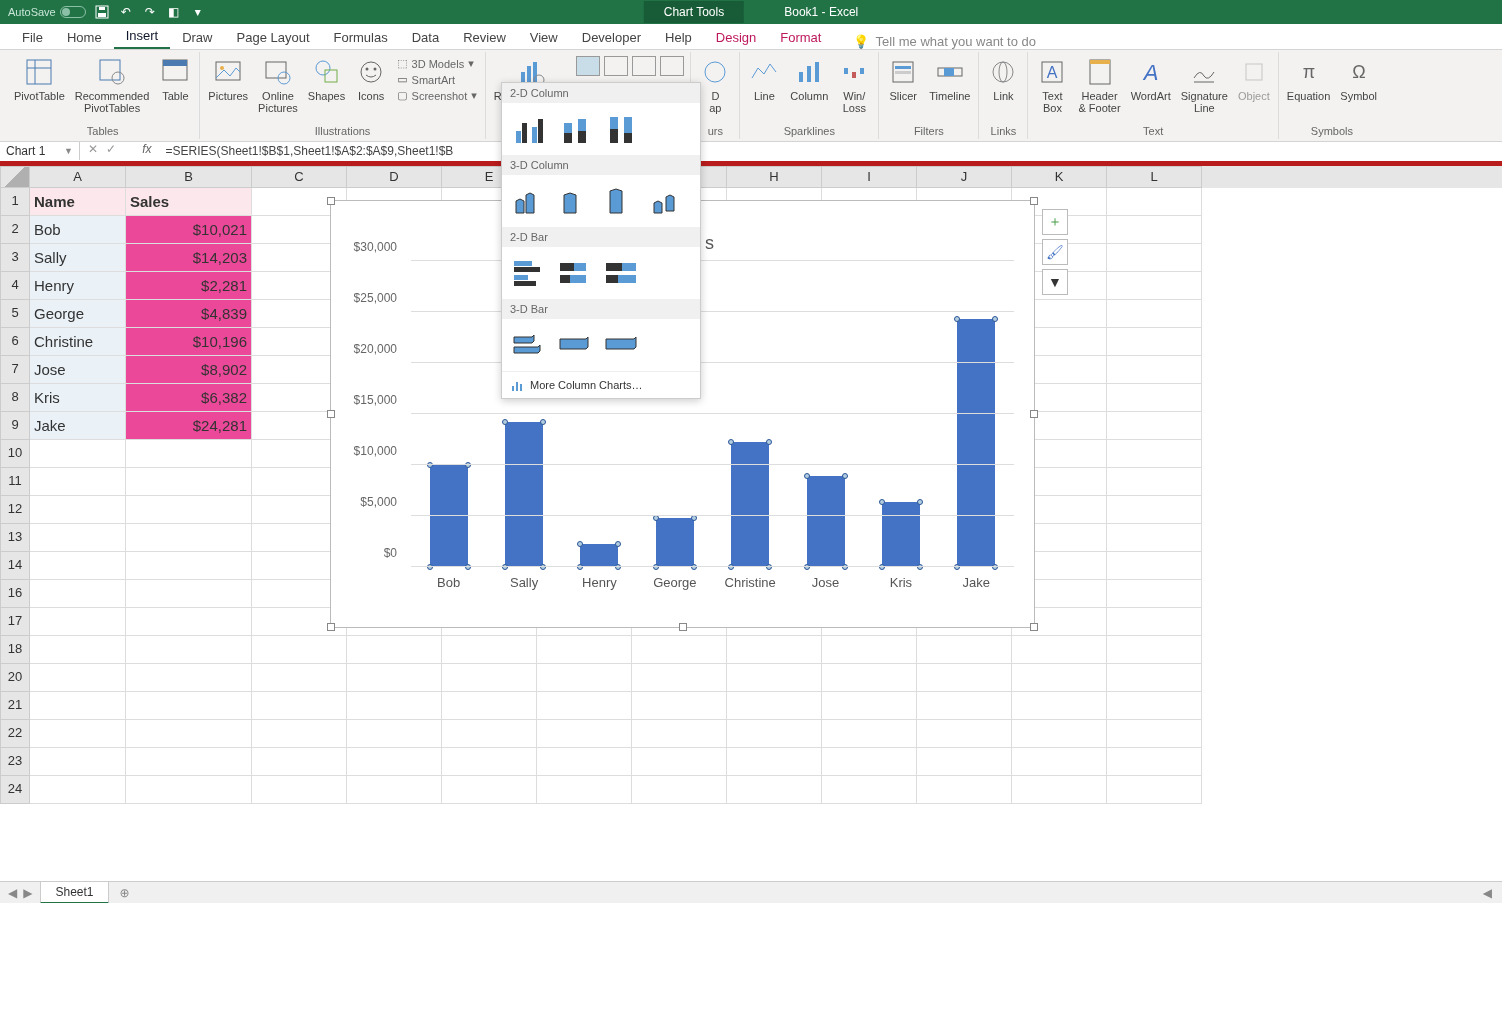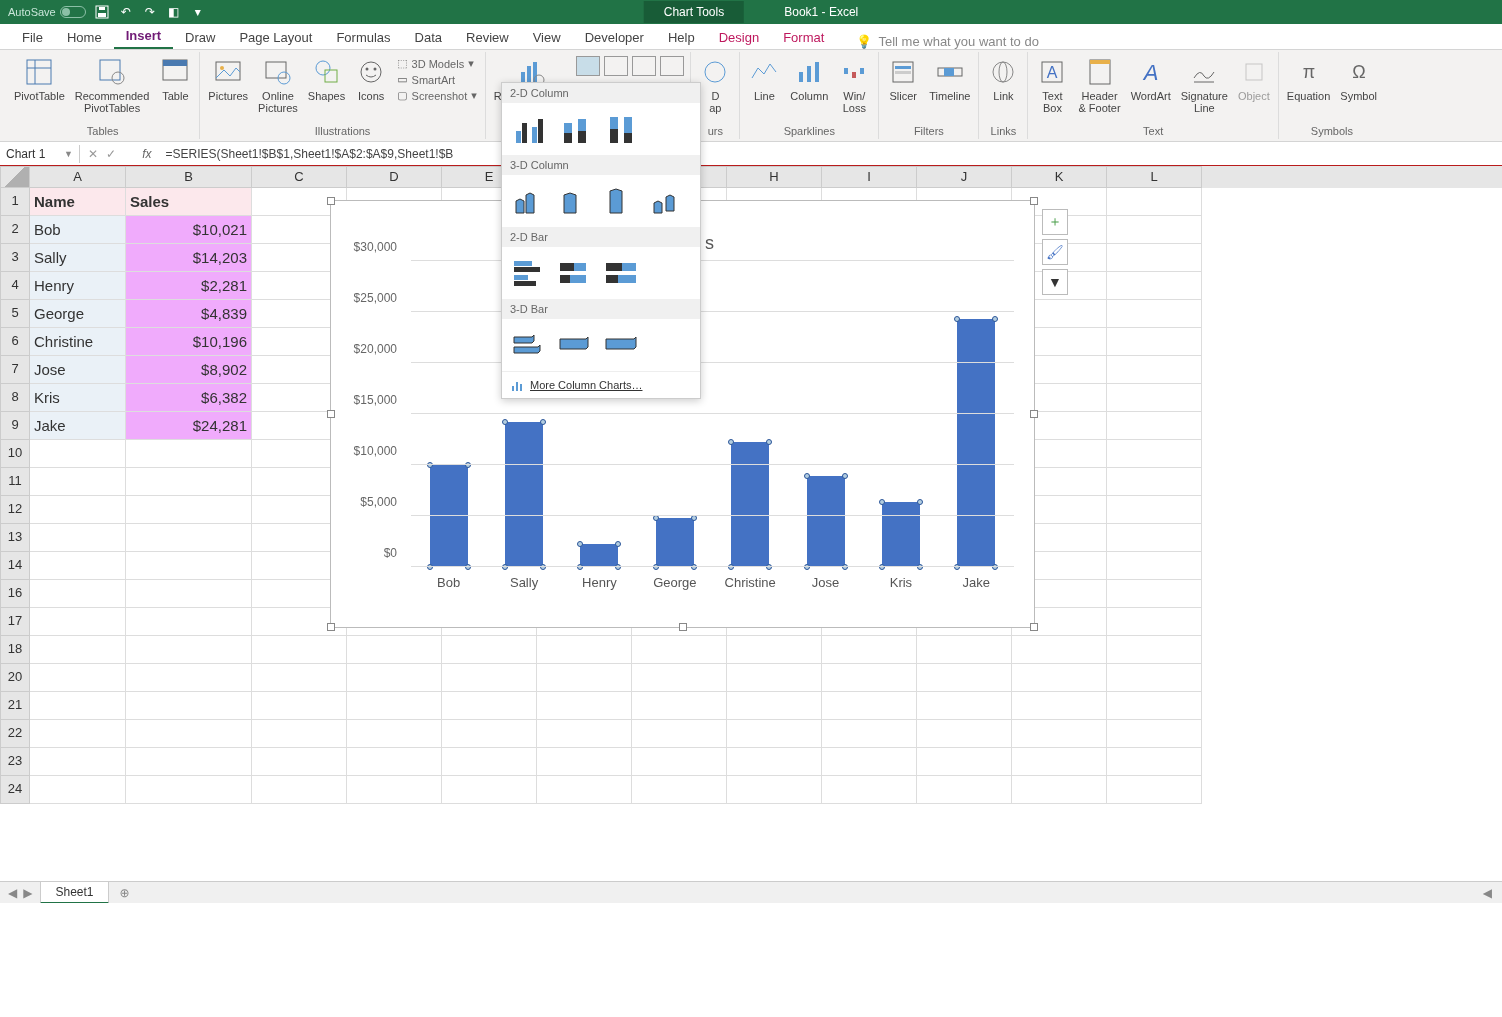--- a/index.html
+++ b/index.html
@@ -12,55 +12,55 @@
 .toggle-off { width: 26px; height: 12px; border: 1px solid #8bc0a6; border-radius: 6px; position: relative; }
 .toggle-off::before { content: ''; position: absolute; left: 1px; top: 1px; width: 8px; height: 8px; background: #8bc0a6; border-radius: 50%; }
 .qat-icon { width: 16px; height: 16px; display: inline-flex; align-items: center; justify-content: center; color: #fff; cursor: pointer; }
 .titlebar-center { position: absolute; left: 50%; transform: translateX(-50%); display: flex; gap: 40px; }
 .chart-tools { background: #185c37; padding: 4px 20px; }
 .book-title { padding: 4px 0; }
 
 
 .ribbon-tabs { height: 26px; background: #fff; display: flex; align-items: flex-end; padding-left: 10px; border-bottom: 1px solid #d4d4d4; }
 .ribbon-tab { padding: 4px 12px; font-size: 13px; cursor: pointer; color: #444; }
-.ribbon-tab.active { color: #701a75; border-bottom: 2px solid #217346; font-weight: bold; }
+.ribbon-tab.active { color: #0f172a; border-bottom: 2px solid #217346; }
 .ribbon-tab.contextual { color: #be185d; }
 .tellme { display: flex; align-items: center; gap: 6px; margin-left: 20px; color: #888; font-size: 13px; }
 
 
 .ribbon { height: 92px; background: #f3f2f1; border-bottom: 1px solid #d4d4d4; display: flex; padding: 2px 6px; }
 .ribbon-group { display: flex; flex-direction: column; align-items: center; border-right: 1px solid #dcdcdc; padding: 0 4px; }
 .ribbon-group-content { flex: 1; display: flex; align-items: flex-start; gap: 2px; padding-top: 2px; }
 .ribbon-group-label { font-size: 11px; color: #666; padding: 2px 0; }
 .ribbon-btn { display: flex; flex-direction: column; align-items: center; justify-content: flex-start; gap: 2px; padding: 2px 4px; cursor: pointer; min-width: 40px; }
 .ribbon-btn-icon { width: 32px; height: 32px; display: flex; align-items: center; justify-content: center; }
 .ribbon-btn-label { font-size: 11px; text-align: center; line-height: 1.1; color: #444; }
 .small-btn { display: flex; align-items: center; gap: 4px; padding: 1px 4px; font-size: 11px; color: #666; cursor: pointer; }
 .chart-mini { width: 24px; height: 20px; border: 1px solid #999; display: inline-block; margin: 2px; cursor: pointer; }
 .chart-mini.active { background: #c8dde8; }
 
 
-.formula-bar { height: 24px; border-bottom: 1px solid #b91c1c; display: flex; align-items: center; background: #fff; }
+.formula-bar { height: 24px; border-bottom: 5px solid #b91c1c; display: flex; align-items: flex-start; background: #fff; }
 .name-box { width: 80px; border-right: 1px solid #ccc; padding: 2px 6px; font-size: 12px; display: flex; align-items: center; justify-content: space-between; }
 .name-box-dd { color: #888; font-size: 9px; }
 .fx-controls { display: flex; align-items: center; gap: 8px; padding: 0 8px; color: #999; }
 .fx-label { font-style: italic; color: #666; margin-left: 18px; }
 .formula-input { flex: 1; padding: 2px 6px; font-size: 12px; color: #444; }
 
 
 .grid-area { position: relative; background: #fff; height: 715px; overflow: hidden; }
 .col-headers { display: flex; position: sticky; top: 0; background: #e6e6e6; height: 22px; }
 .select-all { width: 30px; border: 1px solid #ccc; background: linear-gradient(135deg, transparent 50%, #b0b0b0 50%); }
 .col-header { border: 1px solid #ccc; border-left: none; text-align: center; font-size: 13px; color: #333; background: #e6e6e6; line-height: 20px; }
 .row { display: flex; height: 28px; }
 .row-header { width: 30px; border: 1px solid #ccc; border-top: none; background: #e6e6e6; text-align: center; font-size: 13px; line-height: 26px; }
 .cell { border-right: 1px solid #ddd; border-bottom: 1px solid #ddd; padding: 2px 4px; font-size: 15px; display: flex; align-items: center; overflow: hidden; }
 .cell.header-cell { font-weight: bold; background: #fce8ec; }
 .cell.sel-a { background: #eaf1f7; }
-.cell.sel-b { background: #f0abfc; }
+.cell.sel-b { background: #ec4899; }
 .cell.right { justify-content: flex-end; }
 
 
 .cw-A { width: 96px; }
 .cw-B { width: 126px; }
 .cw-std { width: 95px; }
 
 
 .chart-box { position: absolute; left: 330px; top: 34px; width: 705px; height: 428px; background: #fff; border: 1px solid #bbb; }
 .chart-handle { position: absolute; width: 8px; height: 8px; background: #fff; border: 1px solid #888; }
@@ -1006,21 +1006,21 @@
       </div>
   </div>
   <div class="dd-more">
     <span>
         <svg width="14" height="14">
           <rect x="2" y="8" width="2" height="5" fill="#5b9bd5"></rect>
           <rect x="6" y="4" width="2" height="9" fill="#5b9bd5"></rect>
           <rect x="10" y="6" width="2" height="7" fill="#5b9bd5"></rect>
         </svg>
       </span>
-    <span style="text-decoration:underline">More Column Charts…</span>
+    <span style="">More Column Charts…</span>
   </div>
 </div>
 
 <div class="sheet-tabs">
   <div class="sheet-nav">
     <span>◀</span>
     <span>▶</span>
   </div>
   <div class="sheet-tab">Sheet1</div>
   <div class="add-sheet">⊕</div>

